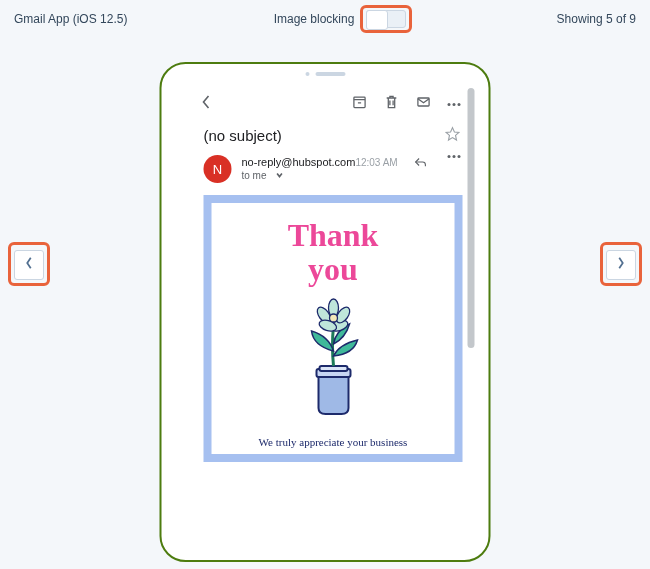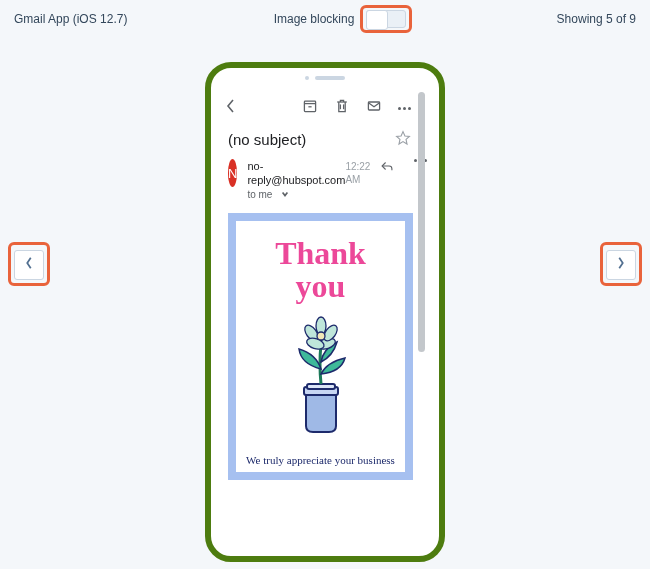--- a/index.html
+++ b/index.html
@@ -73,26 +73,26 @@
   .nav-btn svg { width: 10px; height: 14px; stroke: #516f90; fill: none; stroke-width: 2; }
   .hl-left { top: 242px; left: 8px; width: 42px; height: 44px; }
   .hl-right { top: 242px; right: 8px; width: 42px; height: 44px; }
 
   
   .phone {
     position: absolute;
     top: 62px;
     left: 50%;
     transform: translateX(-50%);
-    width: 240px;
+    width: 331px;
     height: 500px;
     background: #ffffff;
-    border: 6px solid #4d7c0f;
+    border: 2px solid #4d7c0f;
     border-radius: 26px;
-    padding: 20px 12px 12px 3px;
+    padding: 20px 12px 12px 28px;
   }
   .speaker {
     position: absolute;
     top: 8px; left: 50%; transform: translateX(-50%);
     display: flex; gap: 6px; align-items: center;
   }
   .speaker .dot { width:4px;height:4px;border-radius:50%;background:#cbd6e2; }
   .speaker .bar { width:30px;height:4px;border-radius:2px;background:#cbd6e2; }
 
   .screen {
@@ -179,21 +179,21 @@
     font-size: 11px;
     color: #1d2a6b;
     margin-top: 20px;
   }
 
 </style>
 </head>
 <body>
 
 <div class="topbar">
-  <div class="left">Gmail App (iOS 12.7)</div>
+  <div class="left">Gmail App (iOS 12.5)</div>
   <div class="center">
     <span>Image blocking</span>
     <div class="toggle-wrap">
       <div class="toggle"></div>
       <div class="highlight-box hl-toggle"></div>
     </div>
   </div>
   <div class="right">Showing 5 of 9</div>
 </div>
 
@@ -271,21 +271,21 @@
             <polygon points="10,2 12.4,7.5 18,8 13.8,11.8 15,17.5 10,14.5 5,17.5 6.2,11.8 2,8 7.6,7.5"></polygon>
           </svg>
       </span>
     </div>
 
     <div class="sender-row">
       <div class="avatar">N</div>
       <div class="sender-info">
         <div class="line1">
           <span class="addr">no-reply@hubspot.com</span>
-          <span class="time">12:22 AM</span>
+          <span class="time">12:03 AM</span>
         </div>
         <div class="to-row">
           <span>to me</span>
           <span>
             <svg viewBox="0 0 10 10">
                 <polyline points="2,3 5,7 8,3"></polyline>
               </svg>
           </span>
         </div>
       </div>

